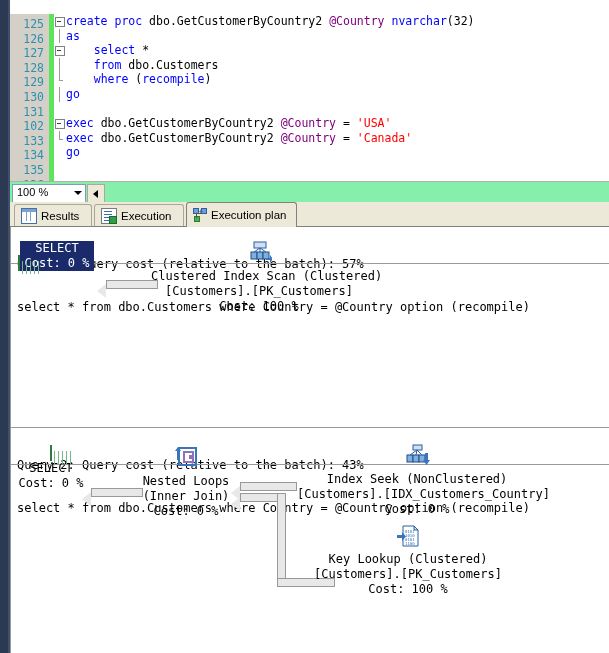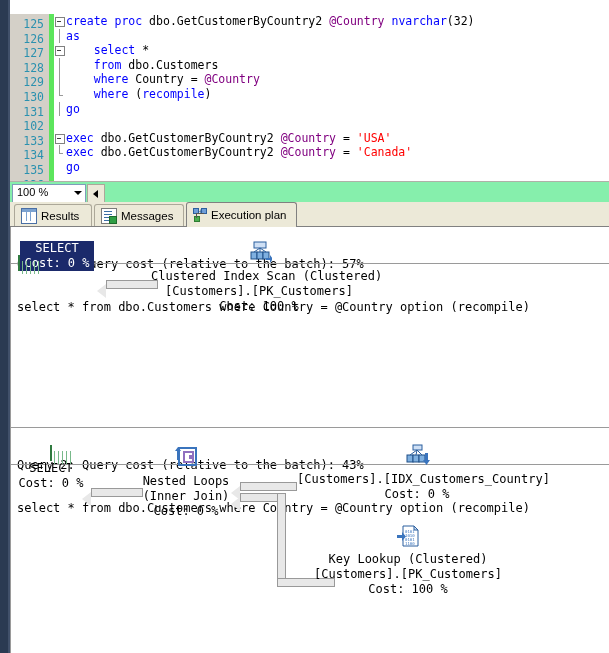--- a/index.html
+++ b/index.html
@@ -144,21 +144,20 @@
         <div class="lnum" style="top: 134.4px;">134</div>
         <div class="lnum" style="top: 149px;">135</div>
         <div class="lnum" style="top: 163.6px;">136</div>
       </div>
     <div class="changebar"></div>
     <div class="codearea" id="code-area">
         <div class="cl"><span class="cbox"></span><span class="codeind"><span class="kw">create</span> <span class="kw">proc</span> dbo.GetCustomerByCountry2 <span class="var">@Country</span> <span class="kw">nvarchar</span>(32)</span></div>
         <div class="cl"><span class="vline"></span><span class="codeind"><span class="kw">as</span></span></div>
         <div class="cl"><span class="cbox"></span><span class="codeind">    <span class="kw">select</span> *</span></div>
         <div class="cl"><span class="vline"></span><span class="codeind">    <span class="kw">from</span> dbo.Customers</span></div>
-        <div class="cl"><span class="vline"></span><span class="codeind">    <span class="kw">where</span> Country = <span class="var">@Country</span></span></div>
         <div class="cl"><span class="vline end"></span><span class="codeind">    <span class="kw">where</span> (<span class="kw">recompile</span>)</span></div>
         <div class="cl"><span class="vline"></span><span class="codeind"><span class="kw">go</span></span></div>
         <div class="cl"><span class="codeind"></span></div>
         <div class="cl"><span class="cbox"></span><span class="codeind"><span class="kw">exec</span> dbo.GetCustomerByCountry2 <span class="var">@Country</span> = <span class="str">'USA'</span></span></div>
         <div class="cl"><span class="vline end"></span><span class="codeind"><span class="kw">exec</span> dbo.GetCustomerByCountry2 <span class="var">@Country</span> = <span class="str">'Canada'</span></span></div>
         <div class="cl"><span class="codeind"><span class="kw">go</span></span></div>
         <div class="cl"><span class="codeind"></span></div>
       </div>
   </div>
 
@@ -172,21 +171,21 @@
 
   <div class="tabstrip">
 
     <div class="tab" style="left:4px;width:78px;">
       <span class="ico ico-grid"></span>
       <span class="tlabel">Results</span>
     </div>
 
     <div class="tab" style="left:84px;width:90px;">
       <span class="ico ico-doc"></span>
-      <span class="tlabel">Messages</span>
+      <span class="tlabel">Execution</span>
     </div>
 
     <div class="tab active" style="left:176px;width:111px;">
       <span class="ico ico-plan">
         <span class="pn a"></span>
           <span class="pn b"></span>
           <span class="pn c"></span>
         <span class="pl2"></span>
           <span class="pl3"></span>
           <span class="plus">+</span>
@@ -275,20 +274,21 @@
         <span class="opi opi-seek">
           <svg width="26" height="24" viewBox="0 0 26 24">
             <rect x="9" y="1" width="9" height="5" fill="#cfe0f5" stroke="#2b5f9e"></rect>
             <rect x="3" y="11" width="6" height="7" fill="#7fb0e0" stroke="#1f4f87"></rect>
             <rect x="9" y="11" width="6" height="7" fill="#7fb0e0" stroke="#1f4f87"></rect>
             <rect x="15" y="11" width="6" height="7" fill="#7fb0e0" stroke="#1f4f87"></rect>
             <path d="M13 6 L6 11 M13 6 L12 11 M13 6 L18 11" stroke="#2b5f9e" fill="none"></path>
             <path d="M21 9 l3 0 l0 7 l2 0 l-3.5 5 l-3.5 -5 l2 0 z" fill="#3a74bd"></path>
           </svg>
         </span>
+        <span class="nlab">Index Seek (NonClustered)</span>
         <span class="nlab">[Customers].[IDX_Customers_Country]</span>
         <span class="nlab">Cost: 0 %</span>
       </div>
 
       <div class="node" style="left:286px;top:96px;width:222px;">
         <span class="opi opi-key">
           <svg width="24" height="24" viewBox="0 0 24 24">
             <path d="M7 2 h11 l4 4 v16 h-15 z" fill="#ffffff" stroke="#2b5f9e"></path>
             <path d="M18 2 v4 h4 z" fill="#cfe0f5" stroke="#2b5f9e"></path>
             <text x="9" y="9" font-size="4" fill="#3a74bd" font-family="monospace">0101</text>

